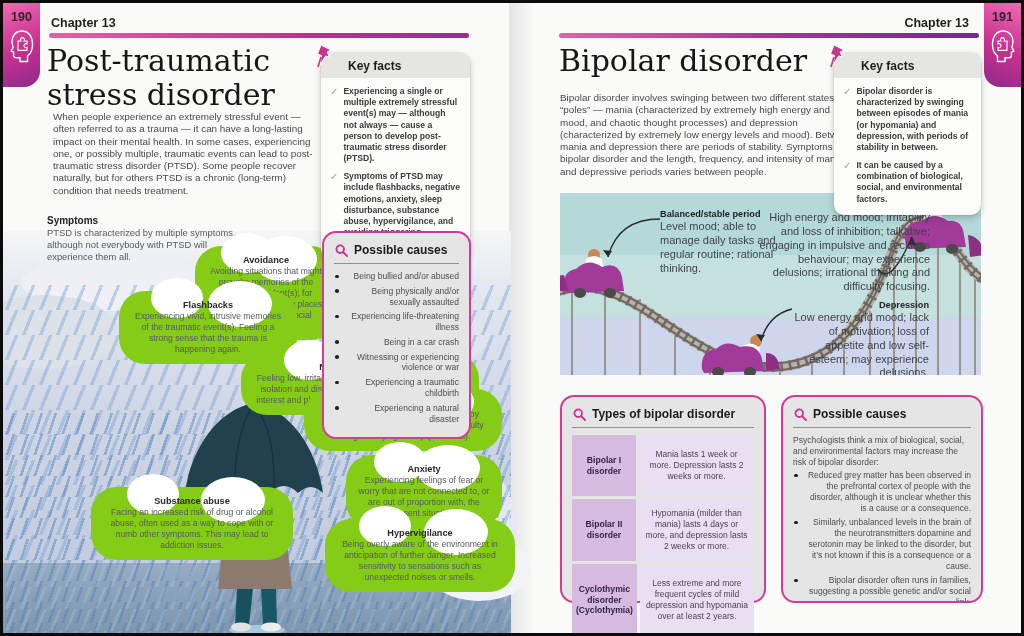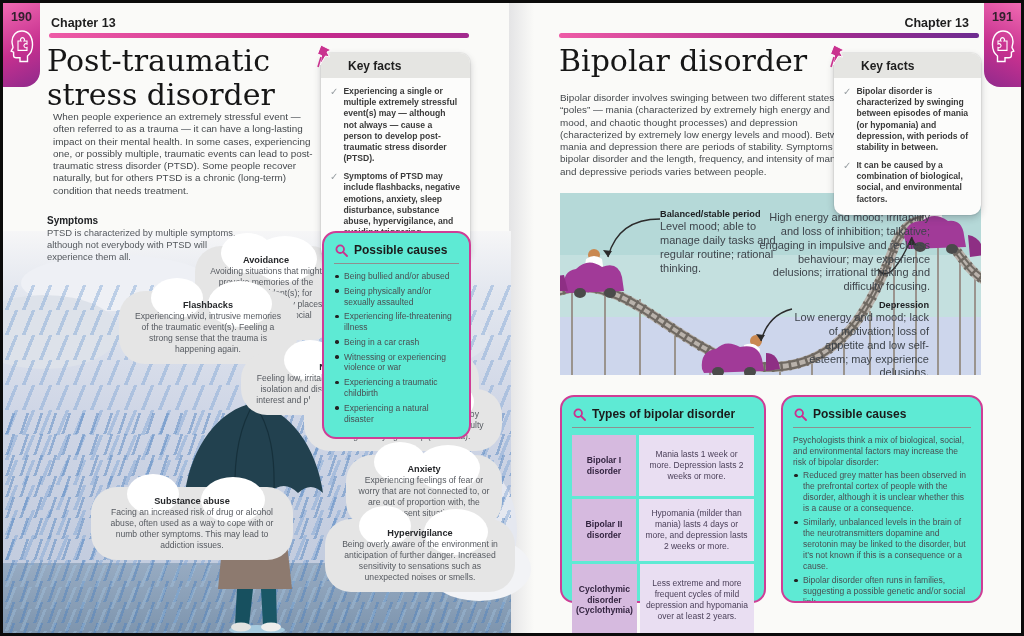--- a/index.html
+++ b/index.html
@@ -34,23 +34,23 @@
   .kf-card { position:absolute; width:149px; background:#fcfcfb; border-radius:10px; box-shadow:0 3px 7px rgba(40,40,50,.25), 0 0 0 1px rgba(0,0,0,.05); z-index:20; }
   .kf-head { background:#e5e5e2; border-radius:10px 10px 0 0; padding:6px 8px 5px 27px; font-size:12px; font-weight:bold; color:#1f1f1f; }
   .kf-body { padding:8px 9px 10px 9px; }
   .kf-item { display:flex; gap:5px; margin-bottom:7px; }
   .kf-item:last-child { margin-bottom:0; }
   .kf-check { color:#9aa0a4; font-size:10px; line-height:1.1; flex:0 0 auto; }
   .kf-text { font-size:8.6px; font-weight:bold; color:#3a3a3a; line-height:1.3; }
   .pin { position:absolute; left:-9px; top:-10px; }
 
   
-  .oc { position:absolute; background:#5eead4; border:2px solid #cf3d96; border-radius:14px; padding:9px 10px; z-index:20; }
+  .oc { position:absolute; background:#e5e5e5; border:2px solid #cf3d96; border-radius:14px; padding:9px 10px; z-index:20; }
   .oc-title { display:flex; align-items:center; gap:6px; font-size:12px; font-weight:bold; color:#1b1b1b; padding:1px 0 6px 1px; border-bottom:1.5px solid #8f8f8f; margin-bottom:7px; }
-  ul.bullets { list-style:none; }
+  ul.bullets { list-style:none;text-align:right; }
   ul.bullets li { position:relative; padding-left:10px; font-size:8.5px; line-height:1.27; color:#4a4e52; margin-bottom:4px; }
   ul.bullets li::before { content:""; position:absolute; left:1px; top:3.5px; width:3.5px; height:3.5px; border-radius:50%; background:#222; }
   .oc-intro { font-size:8.5px; line-height:1.27; color:#4a4e52; margin-bottom:3px; }
 
   
   .sky { position:absolute; left:0; top:228px; width:508px; height:402px; z-index:1;
          background:linear-gradient(180deg,#f6f6f7 0%,#e3e7ef 15%,#cfd6e6 45%,#c5cee0 75%,#bfc9dc 100%); }
   .ground { position:absolute; left:0; top:560px; width:508px; height:70px; z-index:3;
             background:linear-gradient(180deg,#97abc2,#7e95ae); }
   .rain { position:absolute; z-index:4; pointer-events:none; }
@@ -58,21 +58,21 @@
         background-image:linear-gradient(112deg,transparent 44%,rgba(124,163,212,.55) 44%,rgba(124,163,212,.55) 57%,transparent 57%);
         background-size:17px 25px; }
   .r2 { left:0; top:410px; width:508px; height:222px; opacity:.85;
         background-image:linear-gradient(109deg,transparent 45%,rgba(80,130,190,.55) 45%,rgba(80,130,190,.55) 58%,transparent 58%);
         background-size:14px 21px; }
   .r3 { left:0; top:562px; width:508px; height:68px; opacity:.5;
         background-image:linear-gradient(112deg,transparent 45%,rgba(170,205,235,.6) 45%,rgba(170,205,235,.6) 58%,transparent 58%);
         background-size:15px 22px; }
   .dcloud { position:absolute; border-radius:50%; z-index:2; }
 
-  .callout { position:absolute; z-index:10; text-align:center; background:#e5e5e5; border-radius:26px; padding:9px 12px; }
+  .callout { position:absolute; z-index:10; text-align:center; background:#84cc16; border-radius:26px; padding:9px 12px; }
   .callout::before, .callout::after { content:""; position:absolute; background:#fff; border-radius:50%; z-index:-1; }
   .callout::before { width:52px; height:40px; top:-13px; left:18%; }
   .callout::after  { width:64px; height:46px; top:-10px; right:14%; }
   .callout h4 { font-size:9.2px; font-weight:bold; color:#26282b; margin-bottom:1px; }
   .callout p  { font-size:8.6px; line-height:1.27; color:#565a60; }
   .person { position:absolute; left:176px; top:394px; z-index:8; }
 
   .gutter { position:absolute; left:506px; top:0; width:42px; height:630px; z-index:0;
             background:linear-gradient(90deg,rgba(70,70,95,.12),rgba(70,70,95,0) 60%); }
 

